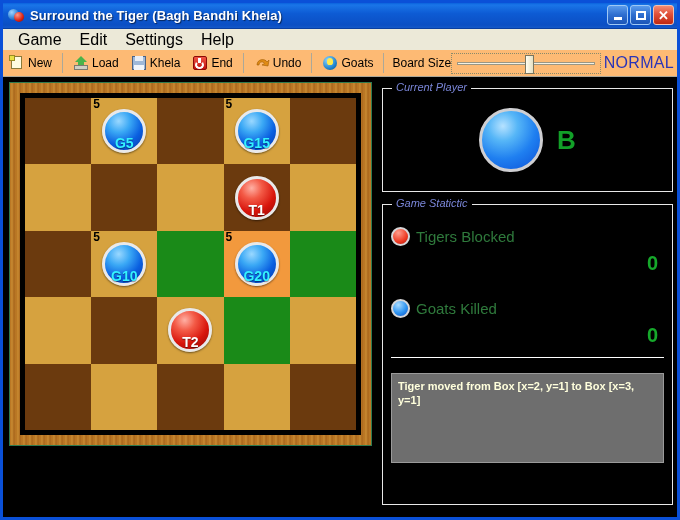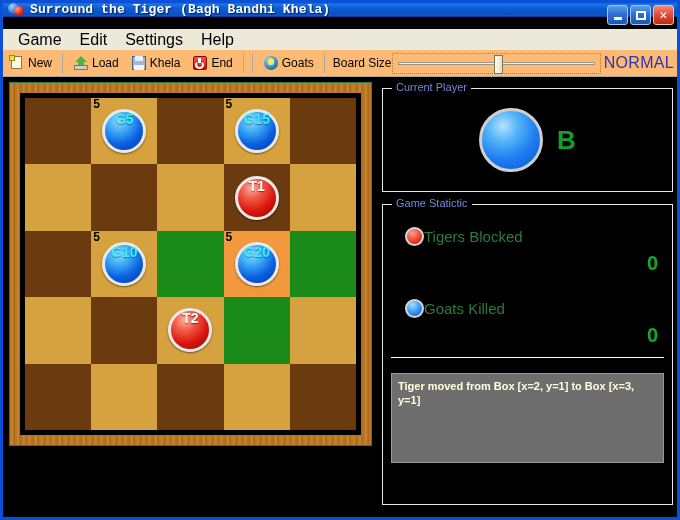--- a/index.html
+++ b/index.html
@@ -10,26 +10,25 @@
   }
   #app{
     position:relative;width:680px;height:520px;
     background:#000;
     border:3px solid #0a50d8;
     box-sizing:border-box;
   }
 
   
   #titlebar{
-    position:absolute;left:0;top:0;right:0;height:14px;
+    position:absolute;left:0;top:0;right:0;height:26px;
     background:linear-gradient(180deg,#0a62dd 0%,#1a75e8 8%,#0d5bd4 42%,#0b4fc4 88%,#1458c8 100%);
     display:flex;align-items:center;
     border-bottom:1px solid #0a3fa0;
     box-sizing:border-box;
-    font-family:Liberation Mono, monospace;
   }
   #title-icon{
     width:18px;height:18px;margin-left:4px;margin-right:5px;position:relative;flex:0 0 auto;
   }
   #title-icon .tball{
     position:absolute;border-radius:50%;
   }
   #title-icon .b1{left:1px;top:2px;width:11px;height:11px;background:radial-gradient(circle at 34% 30%,#9fd4ff,#2a7fd4 60%,#12447e);}
   #title-icon .b2{left:7px;top:5px;width:10px;height:10px;background:radial-gradient(circle at 34% 30%,#ff9a8a,#d81f10 60%,#7a0c06);}
   #title-text{
@@ -140,21 +139,21 @@
   .cell.light{background:#d6a23f;}
   .cell.move{background:#1a8a18;}
   .cell.sel{background:#f2993d;}
   .cnum{
     position:absolute;left:2px;top:0px;font-size:12px;font-weight:bold;color:#000;
     line-height:1.05;
   }
   .piece{
     position:absolute;left:50%;top:50%;transform:translate(-50%,-50%);
     width:44px;height:44px;border-radius:50%;
-    display:flex;align-items:flex-start;justify-content:center;
+    display:flex;align-items:flex-end;justify-content:center;
     border:3px solid #e9e9ea;
     box-shadow:0 1px 2px rgba(0,0,0,.5);
     box-sizing:border-box;
   }
   .piece.goat{
     background:radial-gradient(circle at 36% 24%,#9ad8ff 0%,#3aa8f5 30%,#0a5fe0 62%,#0736a8 100%);
   }
   .piece.tiger{
     background:radial-gradient(circle at 36% 24%,#ffb0a4 0%,#f35a46 28%,#d8150c 62%,#8e0703 100%);
   }
@@ -165,39 +164,39 @@
   
   #right{
     position:absolute;left:379px;top:2px;right:4px;bottom:4px;
   }
   .gbox{
     position:absolute;border:1px solid #e8e8e8;
     box-sizing:border-box;
   }
   .gtitle{
     position:absolute;left:9px;top:-8px;background:#000;
-    padding:0 4px;font-size:11px;color:#7a86d8;white-space:nowrap;
+    padding:0 4px;font-size:11px;color:#7a86d8;white-space:nowrap;font-style:italic;
   }
   #gb-player{left:0;top:8px;right:0;height:104px;}
   #gb-stats{left:0;top:124px;right:0;bottom:8px;}
 
   #player-row{
     position:absolute;left:0;right:0;top:12px;height:78px;
     display:flex;align-items:center;justify-content:center;gap:14px;
   }
   #player-ball{
     width:64px;height:64px;border-radius:50%;
     background:radial-gradient(circle at 36% 26%,#b6e2ff 0%,#56b6f7 26%,#1f7ff0 58%,#0b4fd8 100%);
     border:3px solid #cfcfd2;box-sizing:border-box;
     box-shadow:0 2px 4px rgba(0,0,0,.6);
   }
   #player-letter{font-size:26px;font-weight:bold;color:#12a028;line-height:1;}
 
   .statrow{
-    position:absolute;left:22px;display:flex;align-items:center;
+    position:absolute;left:8px;display:flex;align-items:center;gap:6px;
   }
   .statrow.r1{top:22px;}
   .statrow.r2{top:94px;}
   .sdot{width:19px;height:19px;border-radius:50%;border:2px solid #d6d6d8;box-sizing:border-box;}
   .sdot.red{background:radial-gradient(circle at 36% 26%,#ff9d8d,#ee3a22 60%,#a81006);}
   .sdot.blue{background:radial-gradient(circle at 36% 26%,#aadcff,#2e93f0 55%,#0a4fc4);}
   .slabel{font-size:15px;color:#2f7a3c;}
   .sval{
     position:absolute;right:14px;font-size:20px;font-weight:bold;color:#16a82b;line-height:1;
   }
@@ -280,20 +279,28 @@
       <span class="ico ico-end">
           <i class="rb"></i>
           <i class="pr"></i>
           <i class="pw"></i>
         </span>
       <span class="tlabel">End</span>
     </div>
 
     <div class="tsep"></div>
 
+    <div class="tbtn">
+      <span class="ico ico-arrow">
+        <svg width="16" height="16" viewBox="0 0 16 16">
+            <path d="M3 10 C3 4,11 3,13 7 L15 5 L14 11 L8 10 L10.5 8.4 C9 6,5 6.5,5 10 Z" fill="#e08b14" stroke="#a05c06" stroke-width=".6"></path>
+          </svg>
+      </span>
+      <span class="tlabel">Undo</span>
+    </div>
 
 
     <div class="tsep"></div>
 
     <div class="tbtn">
       <span class="ico ico-hint">
           <i class="gl"></i>
           <i class="bl"></i>
         </span>
       <span class="tlabel">Goats</span>

